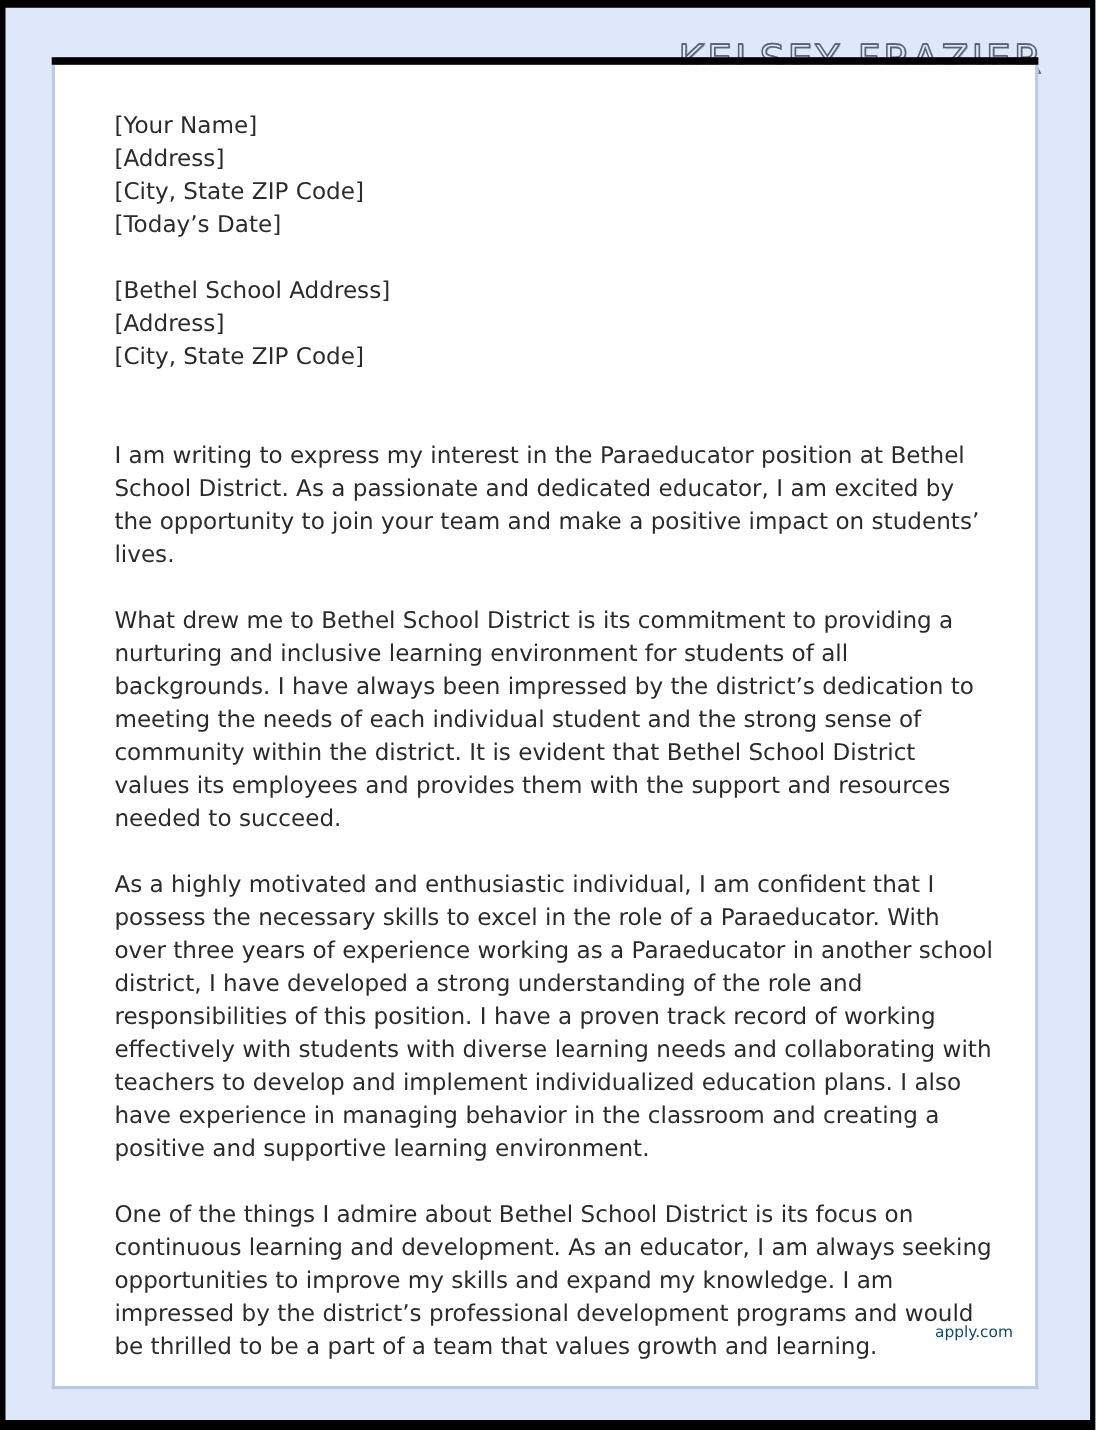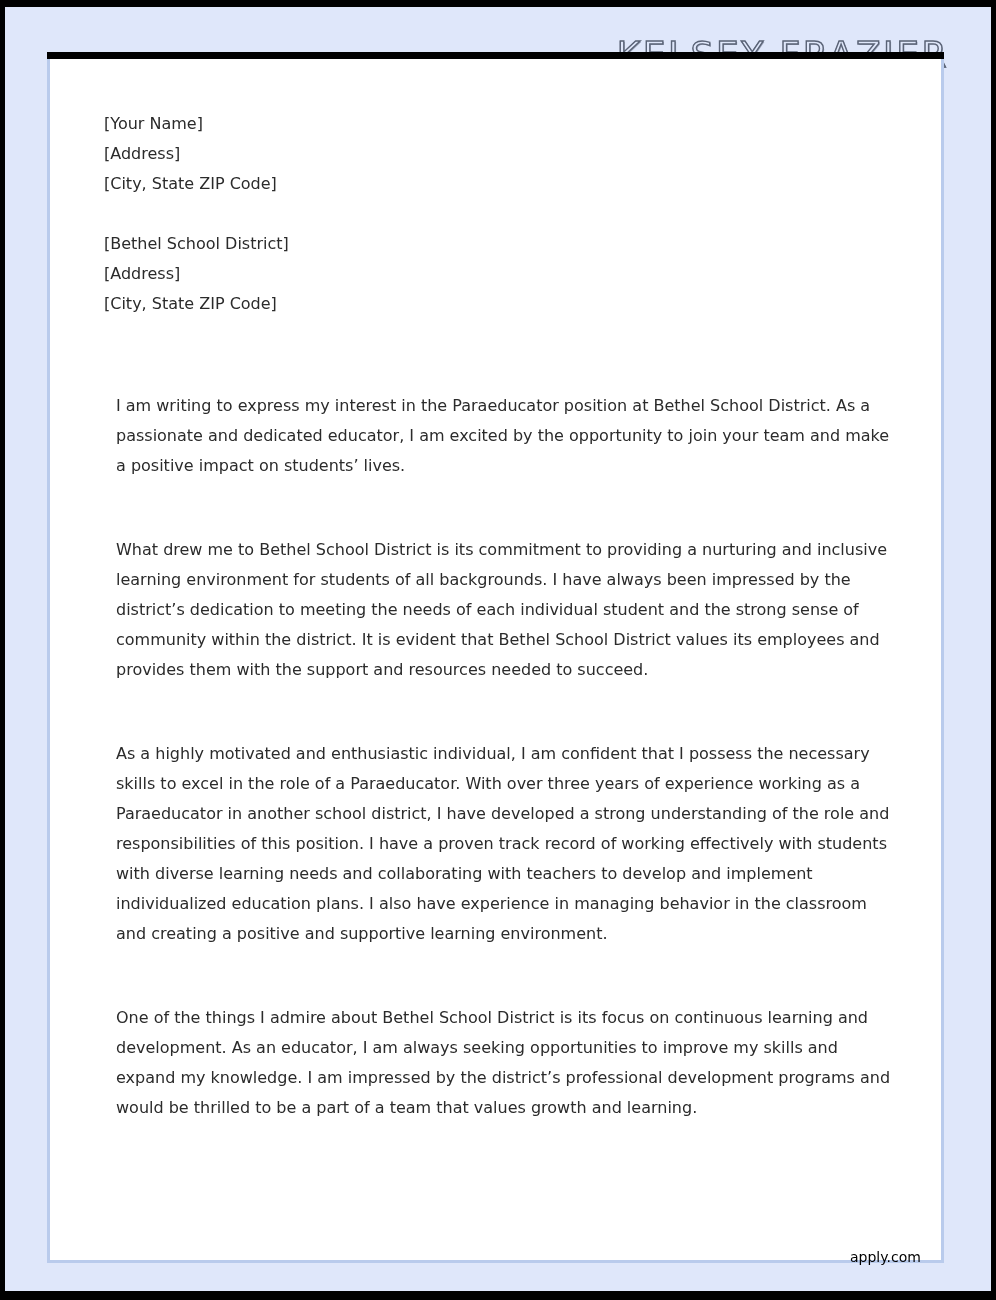--- a/index.html
+++ b/index.html
@@ -68,48 +68,48 @@
     background: #ffffff;
     border-left: 3px solid #b9cbec;
     border-right: 3px solid #b9cbec;
     border-bottom: 3px solid #b9cbec;
     box-sizing: border-box;
   }
   
   .letter {
     position: absolute;
     left: 99px;
-    top: 102px;
+    top: 92px;
     width: 800px;
     font-family: "DejaVu Sans", sans-serif;
-    font-size: 16px;
+    font-size: 21px;
     line-height: 30px;
     color: #2b2b2b;
   }
   .addr-line {
     white-space: nowrap;
   }
   .block {
     margin: 0;
   }
   .gap {
     height: 30px;
   }
   .para {
-    margin: 12px;
+    margin: 0;
     text-align: left;
   }
   
   .watermark {
     position: absolute;
     left: 845px;
-    top: 1242px;
+    top: 1196px;
     font-family: "DejaVu Sans", sans-serif;
     font-size: 14px;
-    color: #000000;
+    color: #0c4a6e;
     white-space: nowrap;
     pointer-events: none;
   }
 </style>
 </head>
 <body>
 
 <div class="screen">
 
   <div class="header">
@@ -119,26 +119,27 @@
   <div class="header-rule"></div>
 
   <div class="sheet"></div>
 
   <div class="letter">
 
     <div class="block">
       <div class="addr-line">[Your Name]</div>
       <div class="addr-line">[Address]</div>
       <div class="addr-line">[City, State ZIP Code]</div>
+      <div class="addr-line">[Today’s Date]</div>
     </div>
 
     <div class="gap"></div>
 
     <div class="block">
-      <div class="addr-line">[Bethel School District]</div>
+      <div class="addr-line">[Bethel School Address]</div>
       <div class="addr-line">[Address]</div>
       <div class="addr-line">[City, State ZIP Code]</div>
     </div>
 
     <div class="gap"></div>
 
 
     <div class="gap"></div>
 
     <p class="para">I am writing to express my interest in the Paraeducator position at Bethel School District. As a passionate and dedicated educator, I am excited by the opportunity to join your team and make a positive impact on students’ lives.</p>

